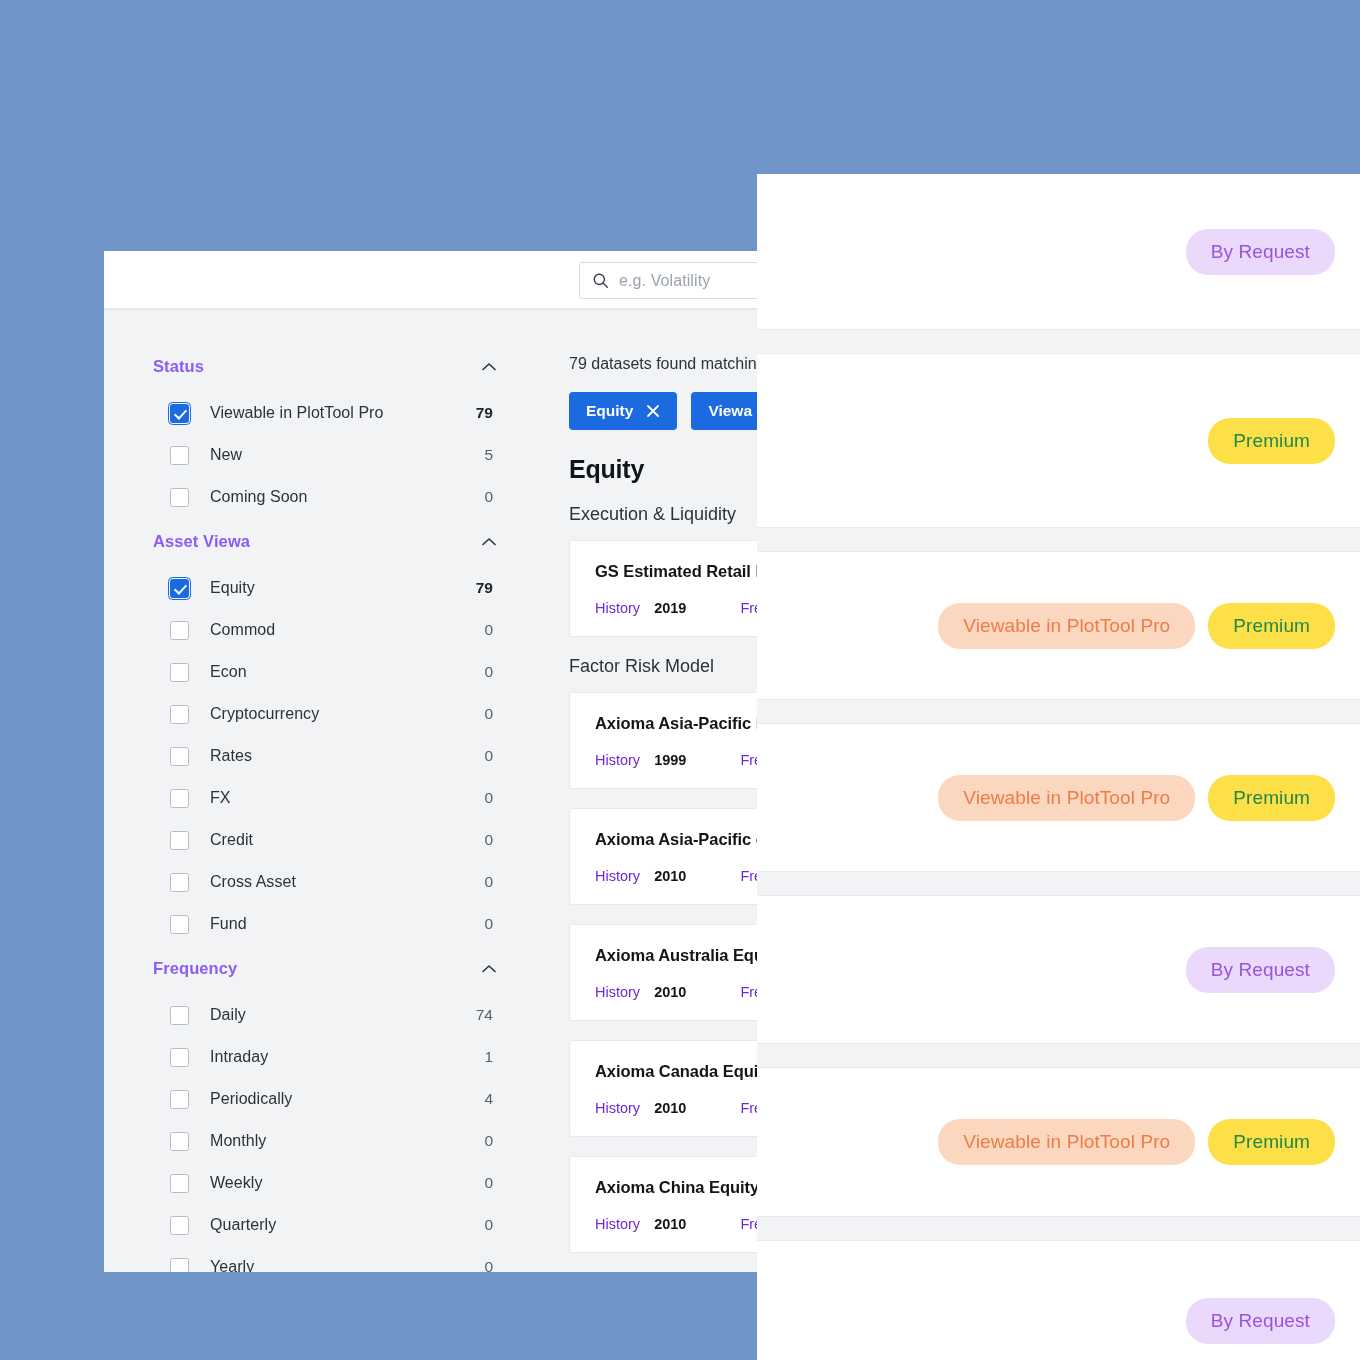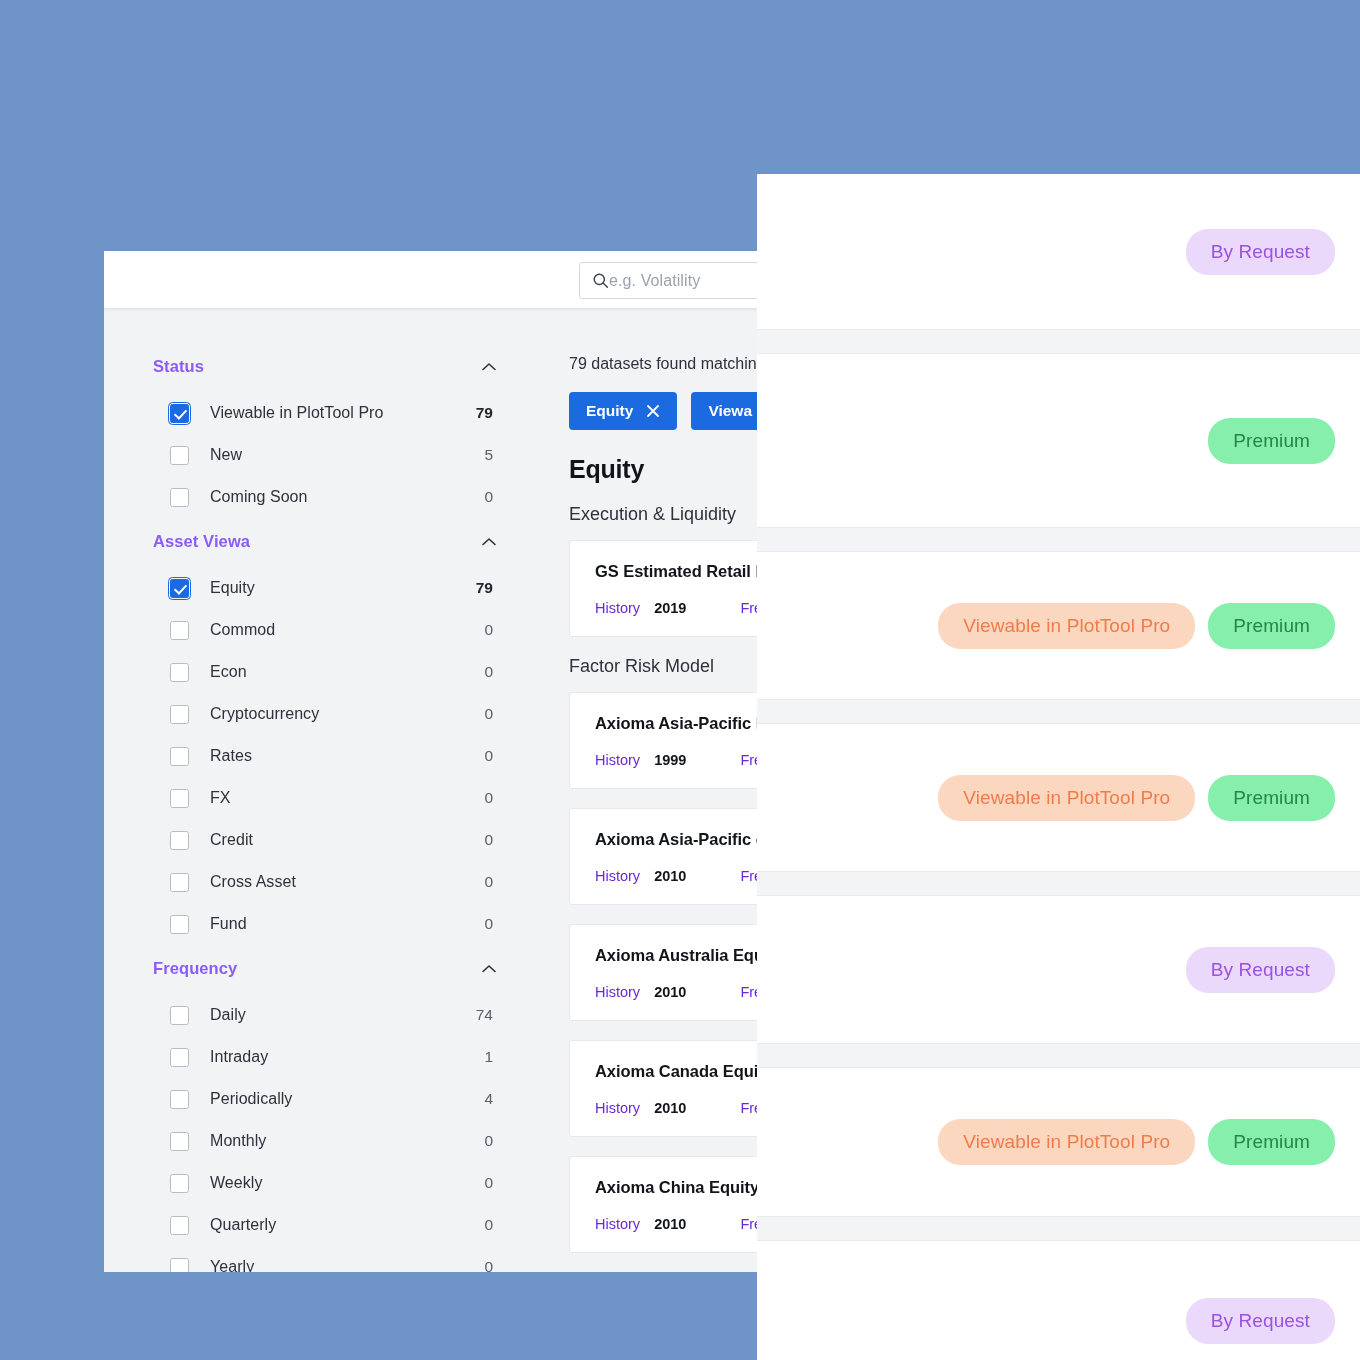--- a/index.html
+++ b/index.html
@@ -40,20 +40,21 @@
     left: 475px;
     top: 11px;
     width: 330px;
     height: 37px;
     border: 1px solid #d6d9dd;
     border-radius: 3px;
     background: #fff;
     display: flex;
     align-items: center;
     padding: 0 12px;
+    gap: 10px;
   }
   .search-icon { width: 17px; height: 17px; flex: 0 0 auto; display:block; }
   .search-input-text {
     font-size: 16px;
     color: #9aa2ad;
     font-family: "Liberation Sans", sans-serif;
     letter-spacing: 0.1px;
   }
 
   .app-body {
@@ -216,21 +217,21 @@
     border-bottom: 1px solid #e9eaed;
   }
   .badge {
     border-radius: 22px;
     font-size: 19px;
     padding: 12px 25px;
     white-space: nowrap;
     letter-spacing: 0.1px;
   }
   .badge-request { background: #ead9fb; color: #9a52e0; }
-  .badge-premium { background: #86efac; color: #21874a; }
+  .badge-premium { background: #fde047; color: #21874a; }
   .badge-plottool { background: #fbd7c0; color: #ef7c48; }
 </style>
 </head>
 <body>
 
 <div class="app-window">
 
   <div class="app-header">
     <div class="search-box">
       <span>

